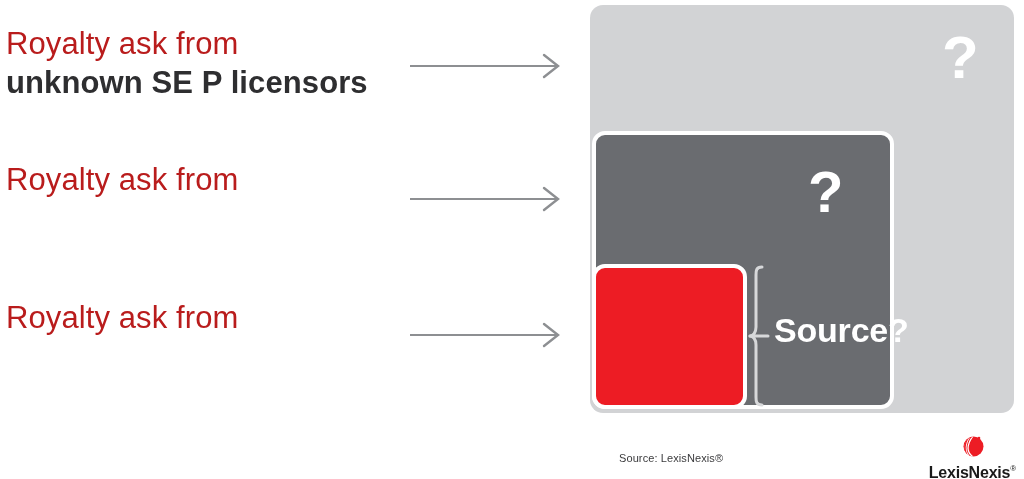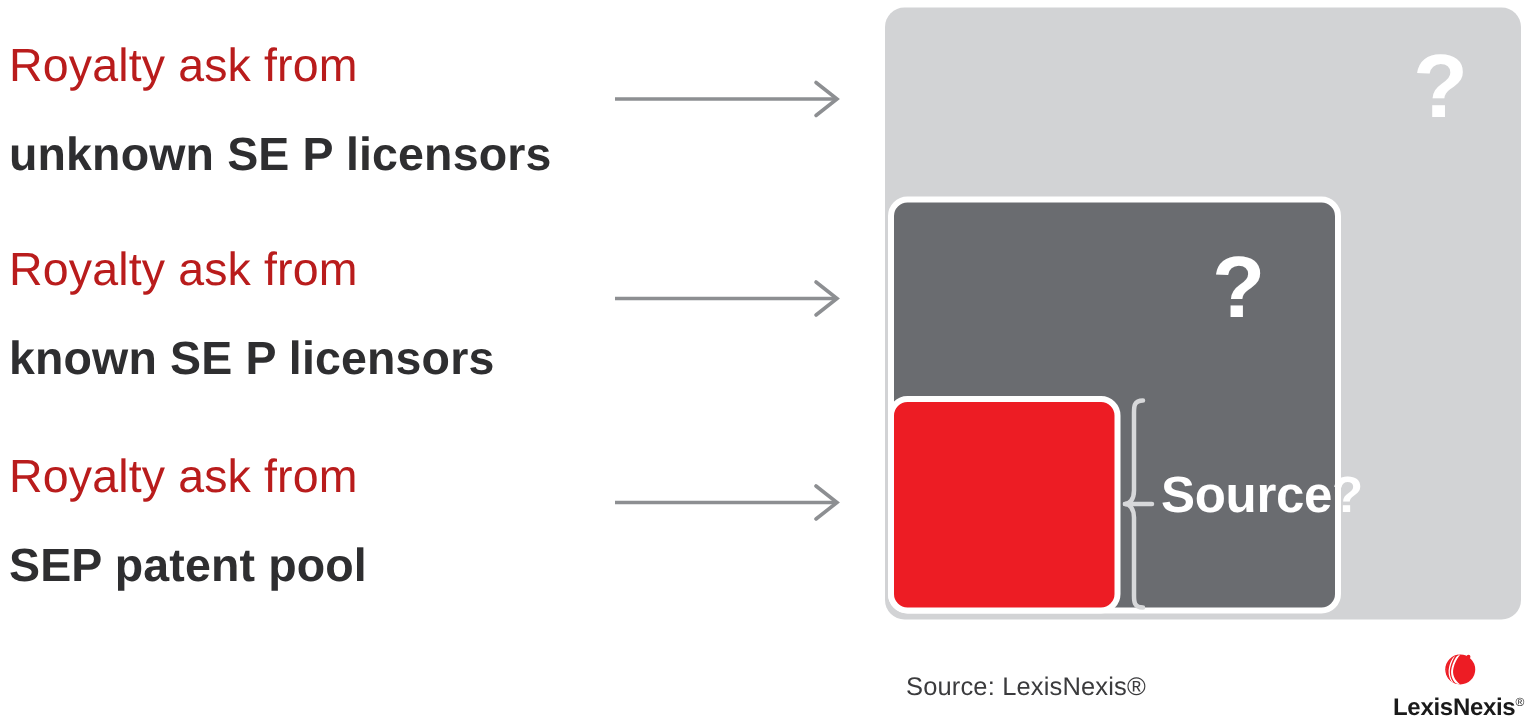--- a/index.html
+++ b/index.html
@@ -34,21 +34,21 @@
     letter-spacing: 0.1px;
     white-space: nowrap;
   }
   .label-bold {
     font-size: 31px;
     font-weight: 700;
     color: #2e2e30;
     line-height: 1.26;
     letter-spacing: 0.1px;
     white-space: nowrap;
-    margin-top: 20px;
+    margin-top: 0;
   }
 
   
   .arrow {
     position: absolute;
     left: 408px;
     width: 160px;
     height: 26px;
   }
   .arrow.a1 { top: 53px; }
@@ -129,24 +129,24 @@
     position: absolute;
     left: 748px;
     top: 265px;
     width: 22px;
     height: 142px;
   }
 
   
   .source-note {
     position: absolute;
-    left: 604px;
+    left: 619px;
     top: 458px;
     transform: translateY(-50%);
-    font-size: 17px;
+    font-size: 11px;
     color: #3b3b3d;
     font-weight: 400;
     letter-spacing: 0.1px;
   }
 
   .logo {
     position: absolute;
     right: 8px;
     top: 458px;
     transform: translateY(-50%);
@@ -177,26 +177,24 @@
 </head>
 <body>
 
 <div class="label-block row1">
   <div class="label-light">Royalty ask from</div>
   <div class="label-bold">unknown SE P licensors</div>
 </div>
 
 <div class="label-block row2">
   <div class="label-light">Royalty ask from</div>
-  <div class="label-bold">known SE P licensors</div>
 </div>
 
 <div class="label-block row3">
   <div class="label-light">Royalty ask from</div>
-  <div class="label-bold">SEP patent pool</div>
 </div>
 
 <svg class="arrow a1" viewBox="0 0 160 26">
   <line x1="2" y1="13" x2="148" y2="13" stroke="#8d8f92" stroke-width="2.2"></line>
   <polyline points="136,2 150,13 136,24" fill="none" stroke="#8d8f92" stroke-width="2.4" stroke-linecap="round" stroke-linejoin="miter"></polyline>
 </svg>
 
 <svg class="arrow a2" viewBox="0 0 160 26">
   <line x1="2" y1="13" x2="148" y2="13" stroke="#8d8f92" stroke-width="2.2"></line>
   <polyline points="136,2 150,13 136,24" fill="none" stroke="#8d8f92" stroke-width="2.4" stroke-linecap="round" stroke-linejoin="miter"></polyline>

